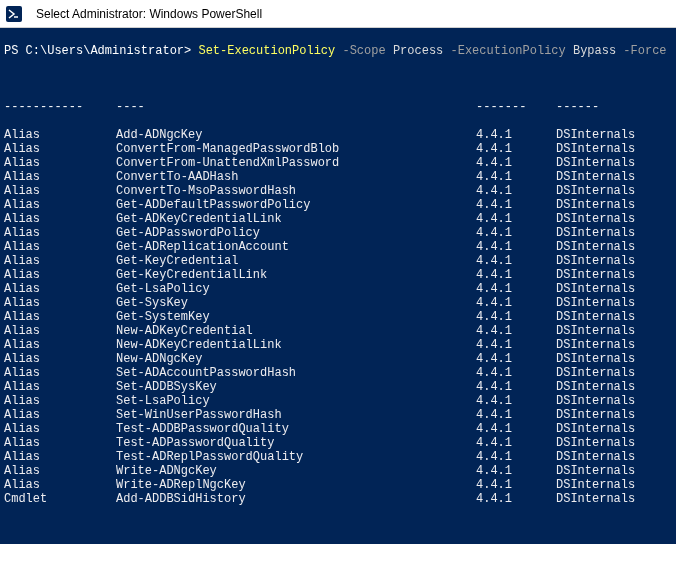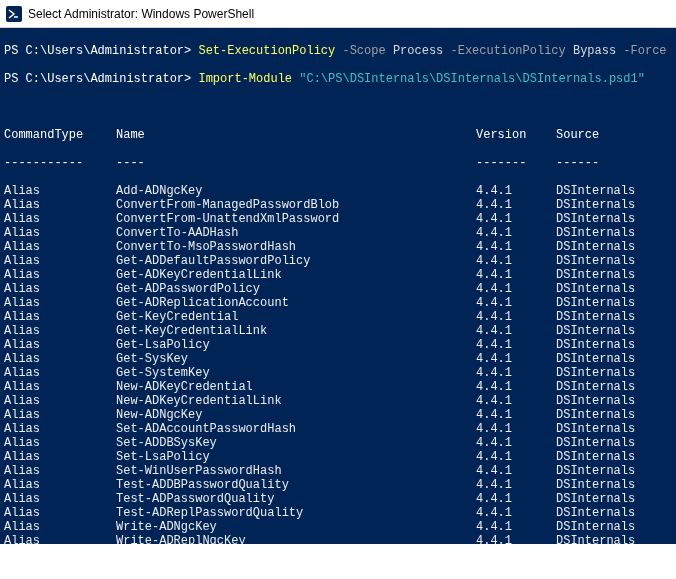--- a/index.html
+++ b/index.html
@@ -11,20 +11,21 @@
       font-size: 12px;
       overflow: hidden;
     }
     .titlebar {
       height: 28px;
       background: #ffffff;
       border-bottom: 1px solid #d0d0d0;
       display: flex;
       align-items: center;
       padding: 0 6px;
+      gap: 8px;
     }
     .ps-icon {
       width: 16px;
       height: 16px;
       margin-right: 6px;
       display: inline-block;
     }
     .ps-icon svg { width: 16px; height: 16px; }
     .title-text {
       font-family: 'Segoe UI', Tahoma, sans-serif;
@@ -64,18 +65,16 @@
         <rect width="16" height="16" rx="2" fill="#012456"></rect>
         <path d="M3 4 L8 8 L3 12" stroke="#fff" stroke-width="1.5" fill="none"></path>
         <path d="M8 11 L12 11" stroke="#fff" stroke-width="1.5"></path>
       </svg>
   </span>
   <span class="title-text">Select Administrator: Windows PowerShell</span>
 </div>
 
 <div class="terminal">
 <span class="row"><span class="prompt">PS C:\Users\Administrator&gt;</span> <span class="cmd">Set-ExecutionPolicy</span> <span class="param">-Scope</span> <span class="arg">Process</span> <span class="param">-ExecutionPolicy</span> <span class="arg">Bypass</span> <span class="param">-Force</span></span>
-<span class="row"><span class="prompt">PS C:\Users\Administrator&gt;</span> <span class="cmd">Import-Module</span> <span class="str">"C:\PS\DSInternals\DSInternals\DSInternals.psd1"</span></span>
 <span class="row"> </span>
-<span class="row hdr"><span class="col-type">CommandType</span><span class="col-name">Name</span><span class="col-ver">Version</span><span class="col-src">Source</span></span>
 <span class="row hdr"><span class="col-type">-----------</span><span class="col-name">----</span><span class="col-ver">-------</span><span class="col-src">------</span></span>
 <div id="rows"><span class="row"><span class="col-type">Alias</span><span class="col-name">Add-ADNgcKey</span><span class="col-ver">4.4.1</span><span class="col-src">DSInternals</span></span><span class="row"><span class="col-type">Alias</span><span class="col-name">ConvertFrom-ManagedPasswordBlob</span><span class="col-ver">4.4.1</span><span class="col-src">DSInternals</span></span><span class="row"><span class="col-type">Alias</span><span class="col-name">ConvertFrom-UnattendXmlPassword</span><span class="col-ver">4.4.1</span><span class="col-src">DSInternals</span></span><span class="row"><span class="col-type">Alias</span><span class="col-name">ConvertTo-AADHash</span><span class="col-ver">4.4.1</span><span class="col-src">DSInternals</span></span><span class="row"><span class="col-type">Alias</span><span class="col-name">ConvertTo-MsoPasswordHash</span><span class="col-ver">4.4.1</span><span class="col-src">DSInternals</span></span><span class="row"><span class="col-type">Alias</span><span class="col-name">Get-ADDefaultPasswordPolicy</span><span class="col-ver">4.4.1</span><span class="col-src">DSInternals</span></span><span class="row"><span class="col-type">Alias</span><span class="col-name">Get-ADKeyCredentialLink</span><span class="col-ver">4.4.1</span><span class="col-src">DSInternals</span></span><span class="row"><span class="col-type">Alias</span><span class="col-name">Get-ADPasswordPolicy</span><span class="col-ver">4.4.1</span><span class="col-src">DSInternals</span></span><span class="row"><span class="col-type">Alias</span><span class="col-name">Get-ADReplicationAccount</span><span class="col-ver">4.4.1</span><span class="col-src">DSInternals</span></span><span class="row"><span class="col-type">Alias</span><span class="col-name">Get-KeyCredential</span><span class="col-ver">4.4.1</span><span class="col-src">DSInternals</span></span><span class="row"><span class="col-type">Alias</span><span class="col-name">Get-KeyCredentialLink</span><span class="col-ver">4.4.1</span><span class="col-src">DSInternals</span></span><span class="row"><span class="col-type">Alias</span><span class="col-name">Get-LsaPolicy</span><span class="col-ver">4.4.1</span><span class="col-src">DSInternals</span></span><span class="row"><span class="col-type">Alias</span><span class="col-name">Get-SysKey</span><span class="col-ver">4.4.1</span><span class="col-src">DSInternals</span></span><span class="row"><span class="col-type">Alias</span><span class="col-name">Get-SystemKey</span><span class="col-ver">4.4.1</span><span class="col-src">DSInternals</span></span><span class="row"><span class="col-type">Alias</span><span class="col-name">New-ADKeyCredential</span><span class="col-ver">4.4.1</span><span class="col-src">DSInternals</span></span><span class="row"><span class="col-type">Alias</span><span class="col-name">New-ADKeyCredentialLink</span><span class="col-ver">4.4.1</span><span class="col-src">DSInternals</span></span><span class="row"><span class="col-type">Alias</span><span class="col-name">New-ADNgcKey</span><span class="col-ver">4.4.1</span><span class="col-src">DSInternals</span></span><span class="row"><span class="col-type">Alias</span><span class="col-name">Set-ADAccountPasswordHash</span><span class="col-ver">4.4.1</span><span class="col-src">DSInternals</span></span><span class="row"><span class="col-type">Alias</span><span class="col-name">Set-ADDBSysKey</span><span class="col-ver">4.4.1</span><span class="col-src">DSInternals</span></span><span class="row"><span class="col-type">Alias</span><span class="col-name">Set-LsaPolicy</span><span class="col-ver">4.4.1</span><span class="col-src">DSInternals</span></span><span class="row"><span class="col-type">Alias</span><span class="col-name">Set-WinUserPasswordHash</span><span class="col-ver">4.4.1</span><span class="col-src">DSInternals</span></span><span class="row"><span class="col-type">Alias</span><span class="col-name">Test-ADDBPasswordQuality</span><span class="col-ver">4.4.1</span><span class="col-src">DSInternals</span></span><span class="row"><span class="col-type">Alias</span><span class="col-name">Test-ADPasswordQuality</span><span class="col-ver">4.4.1</span><span class="col-src">DSInternals</span></span><span class="row"><span class="col-type">Alias</span><span class="col-name">Test-ADReplPasswordQuality</span><span class="col-ver">4.4.1</span><span class="col-src">DSInternals</span></span><span class="row"><span class="col-type">Alias</span><span class="col-name">Write-ADNgcKey</span><span class="col-ver">4.4.1</span><span class="col-src">DSInternals</span></span><span class="row"><span class="col-type">Alias</span><span class="col-name">Write-ADReplNgcKey</span><span class="col-ver">4.4.1</span><span class="col-src">DSInternals</span></span><span class="row"><span class="col-type">Cmdlet</span><span class="col-name">Add-ADDBSidHistory</span><span class="col-ver">4.4.1</span><span class="col-src">DSInternals</span></span></div>
 </div>
 
 </body></html>

